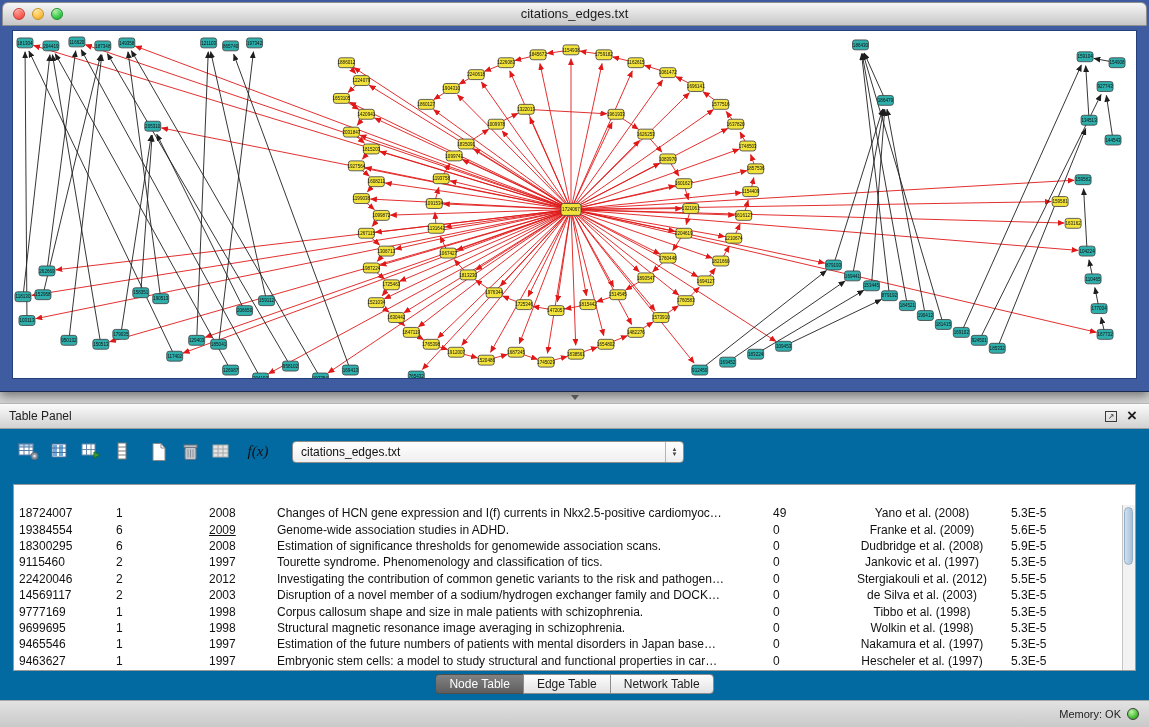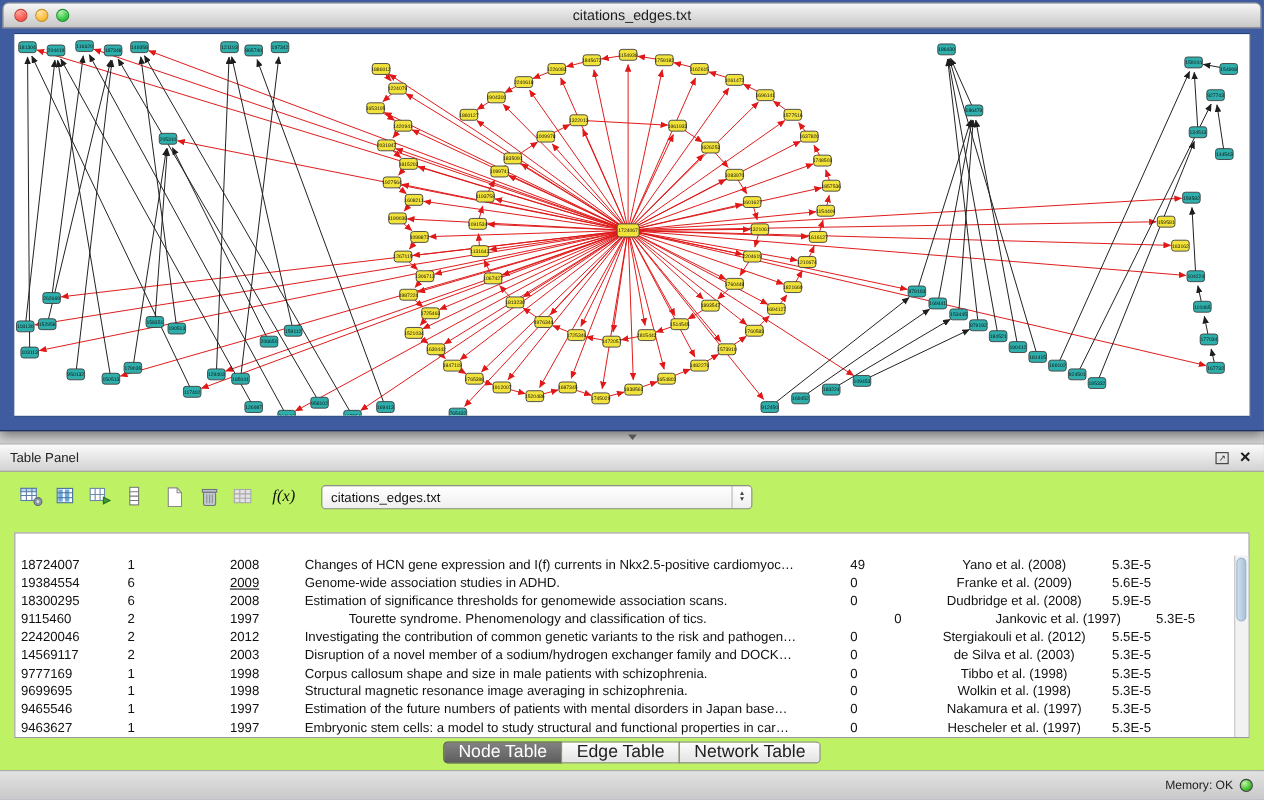--- a/index.html
+++ b/index.html
@@ -21,21 +21,21 @@
   .splitter{position:absolute;left:0;top:392px;width:100%;height:11px;display:flex;align-items:center;justify-content:center;}
   .grip{width:0;height:0;border-left:4px solid transparent;border-right:4px solid transparent;border-top:5px solid #555;}
 
   
   .panel-header{position:absolute;left:0;top:403px;width:100%;height:26px;background:linear-gradient(#fbfbfb,#d2d2d2);border-top:1px solid #b5b5b5;border-bottom:1px solid #9d9d9d;box-sizing:border-box;display:flex;align-items:center;}
   .panel-title{font-size:12px;color:#222;padding-left:9px;flex:1;}
   .hdr-icons{display:flex;align-items:center;gap:10px;padding-right:12px;}
   .float-ic{width:12px;height:11px;border:1.5px solid #3a3a3a;display:inline-flex;align-items:center;justify-content:center;font-size:8px;color:#3a3a3a;box-sizing:border-box;}
   .close-ic{font-size:17px;font-weight:bold;color:#1c1c1c;line-height:12px;}
 
-  .panel-body{position:absolute;left:0;top:429px;width:100%;height:271px;background:#bef264;}
+  .panel-body{position:absolute;left:0;top:429px;width:100%;height:271px;background:#0369a1;}
 
   
   .toolbar{display:flex;align-items:center;gap:5px;padding:11px 0 0 16px;height:34px;box-sizing:border-box;}
   .tbtn{width:26px;height:24px;display:flex;align-items:center;justify-content:center;background:transparent;border:none;padding:0;}
   .fx{font-family:"Liberation Serif",serif;font-style:italic;font-size:15px;color:#111;}
   .dropdown{margin-left:16px;width:392px;height:22px;border:1px solid #8e8e8e;border-radius:4px;background:linear-gradient(#ffffff,#efefef);display:flex;align-items:center;box-sizing:border-box;}
   .dd-text{flex:1;font-size:12px;color:#111;padding-left:8px;overflow:hidden;white-space:nowrap;}
   .dd-arrows{width:17px;height:100%;border-left:1px solid #b5b5b5;display:flex;flex-direction:column;align-items:center;justify-content:center;color:#444;}
   .dd-arrows span{font-size:6px;line-height:5px;}
 
@@ -45,21 +45,21 @@
   .th{background:linear-gradient(#e3f2fb,#cde7f4);border-right:1px solid #aac7d8;border-bottom:1px solid #9fbccd;font-size:12px;color:#1a1a1a;display:flex;align-items:center;justify-content:center;box-sizing:border-box;overflow:hidden;white-space:nowrap;flex:0 0 auto;}
   .tbody{position:absolute;left:0;top:20px;right:13px;bottom:0;overflow:hidden;}
   .tr{display:flex;height:16.4px;align-items:center;}
   .td{font-size:12px;color:#111;padding:0 5px;white-space:nowrap;overflow:hidden;box-sizing:border-box;flex:0 0 auto;}
   .td.ctr{text-align:center;}
   .vscroll{position:absolute;right:0;top:20px;bottom:0;width:13px;background:#f2f2f2;border-left:1px solid #c4c4c4;box-sizing:border-box;}
   .vthumb{position:absolute;left:1px;top:2px;width:9px;height:58px;border-radius:5px;background:linear-gradient(90deg,#cfdfee,#a7c2da);border:1px solid #93aec6;box-sizing:border-box;}
 
   
   .tabsrow{position:absolute;left:0;bottom:6px;width:100%;display:flex;justify-content:center;}
-  .tab{height:20px;padding:0 13px;font-size:16px;border:1px solid #8c8c8c;background:linear-gradient(#fdfdfd,#e3e3e3);color:#1d1d1d;margin-left:-1px;font-family:"Liberation Sans",sans-serif;}
+  .tab{height:20px;padding:0 13px;font-size:12px;border:1px solid #8c8c8c;background:linear-gradient(#fdfdfd,#e3e3e3);color:#1d1d1d;margin-left:-1px;font-family:"Liberation Sans",sans-serif;}
   .tab.first{border-radius:4px 0 0 4px;margin-left:0;}
   .tab.last{border-radius:0 4px 4px 0;}
   .tab.active{background:linear-gradient(#828282,#5e5e5e);color:#fff;border-color:#4f4f4f;}
 
   
   .statusbar{position:absolute;left:0;bottom:0;width:100%;height:27px;background:linear-gradient(#e2e2e2,#c9c9c9);border-top:1px solid #a9a9a9;box-sizing:border-box;display:flex;align-items:center;justify-content:flex-end;gap:6px;padding-right:10px;}
   .memtext{font-size:11px;color:#222;}
   .memdot{width:12px;height:12px;border-radius:50%;background:radial-gradient(circle at 35% 30%,#c2f5a9,#45c032 60%,#2c8f1e);border:1px solid #3f3f3f;box-sizing:border-box;}
 </style>
 </head>
@@ -902,21 +902,21 @@
           <div class="td" style="width: 68px;">2008</div>
           <div class="td" style="width: 496px;">Estimation of significance thresholds for genomewide association scans.</div>
           <div class="td" style="width: 70px;">0</div>
           <div class="td ctr" style="width: 168px;">Dudbridge et al. (2008)</div>
           <div class="td" style="width: 116px;">5.9E-5</div>
         </div>
         <div class="tr">
           <div class="td" style="width: 97px;">9115460</div>
           <div class="td" style="width: 93px;">2</div>
           <div class="td" style="width: 68px;">1997</div>
-          <div class="td" style="width: 496px; margin-left: 40px;">Tourette syndrome. Phenomenology and classification of tics.</div>
+          <div class="td" style="width: 496px;">Tourette syndrome. Phenomenology and classification of tics.</div>
           <div class="td" style="width: 70px;">0</div>
           <div class="td ctr" style="width: 168px;">Jankovic et al. (1997)</div>
           <div class="td" style="width: 116px;">5.3E-5</div>
         </div>
         <div class="tr">
           <div class="td" style="width: 97px;">22420046</div>
           <div class="td" style="width: 93px;">2</div>
           <div class="td" style="width: 68px;">2012</div>
           <div class="td" style="width: 496px;">Investigating the contribution of common genetic variants to the risk and pathogen…</div>
           <div class="td" style="width: 70px;">0</div>

